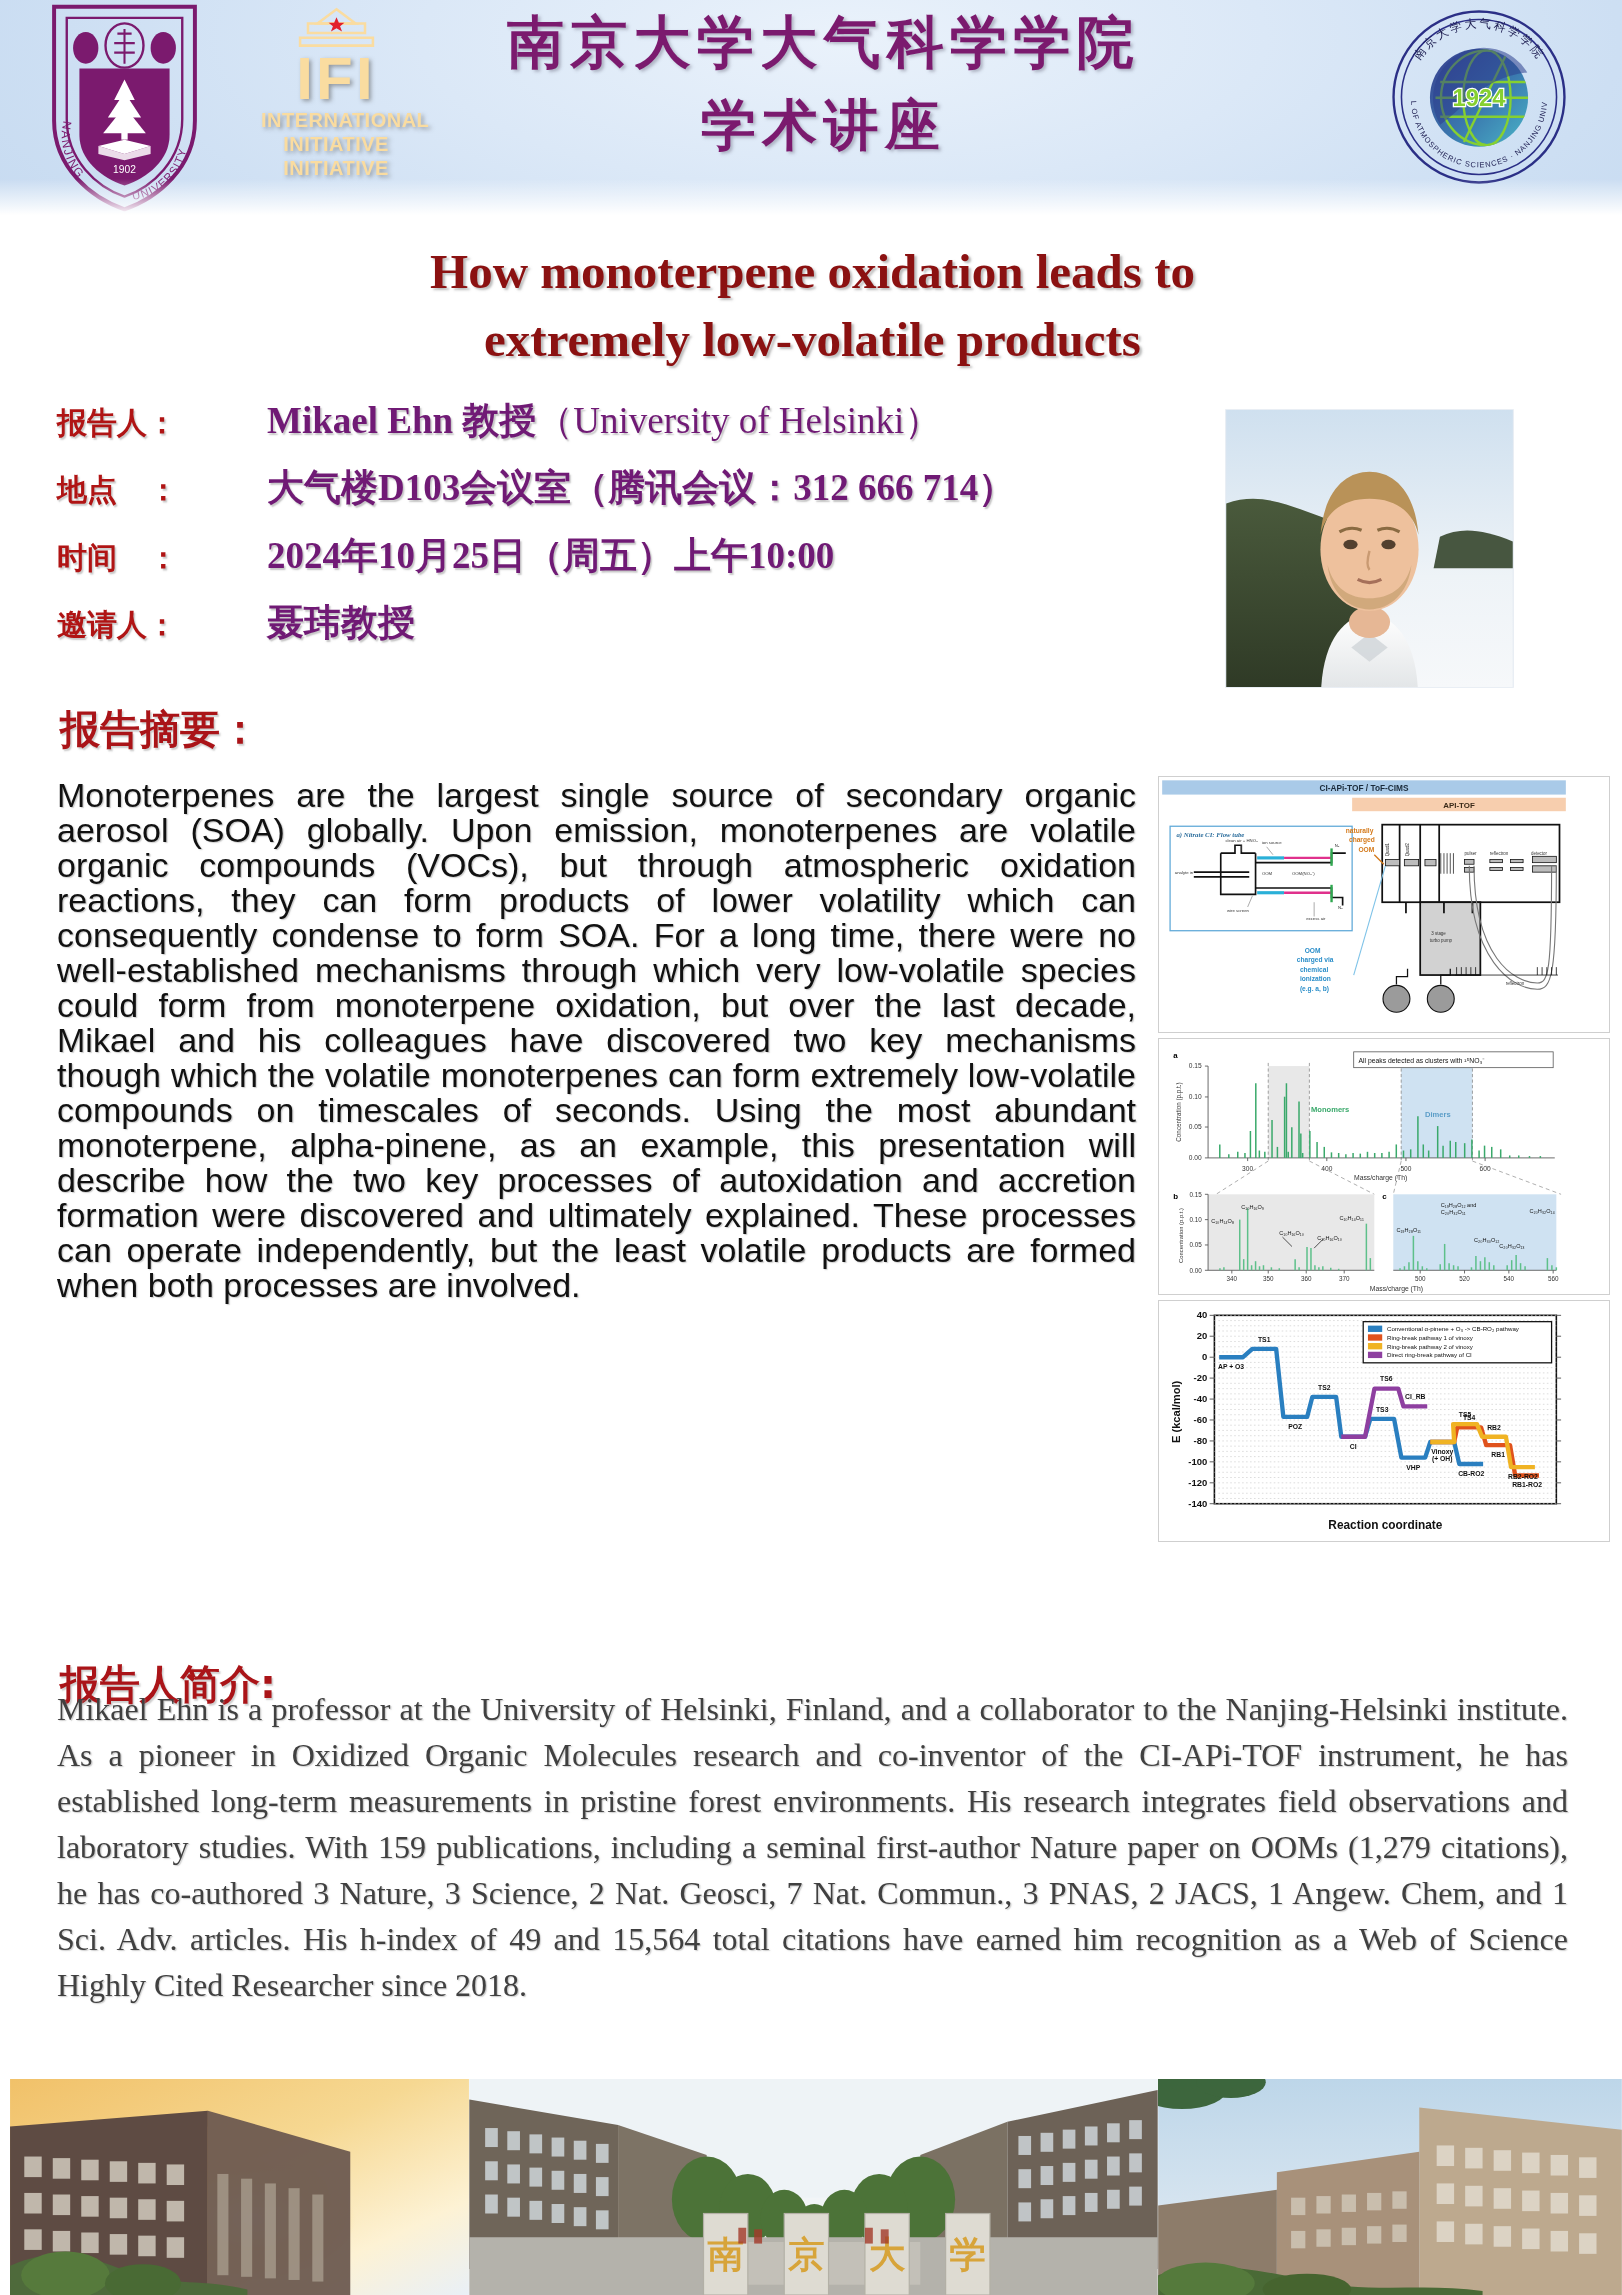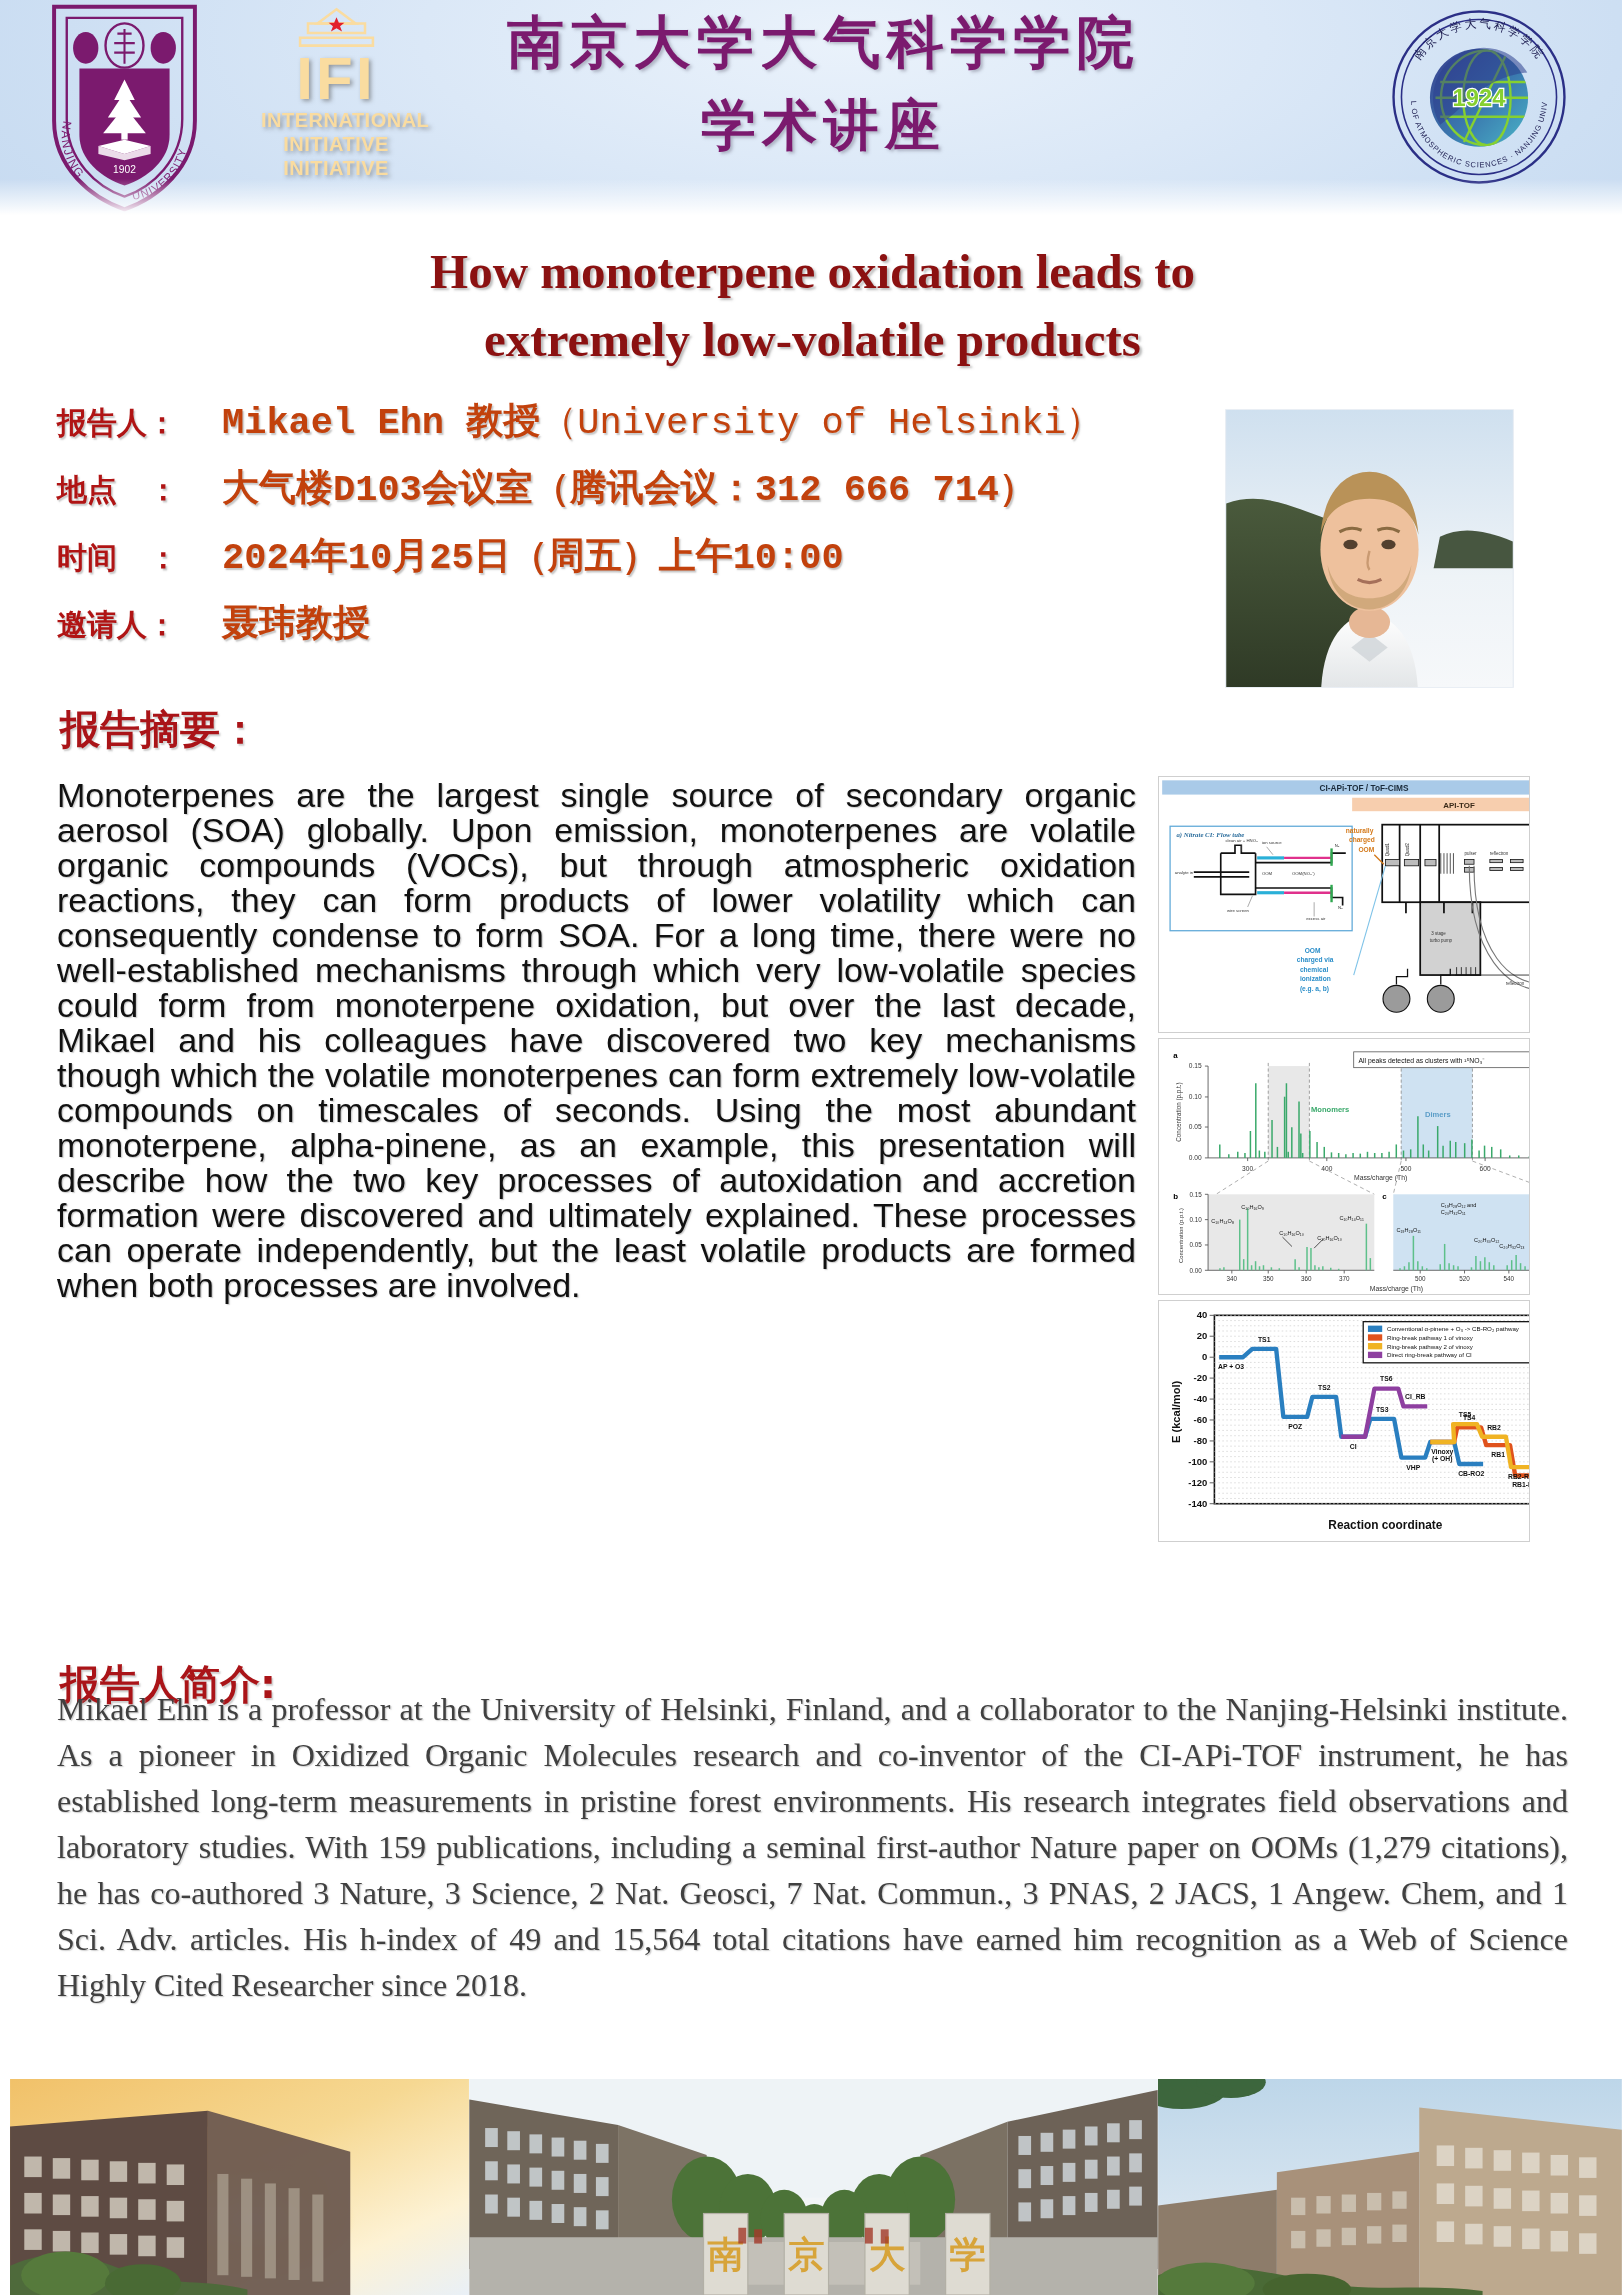--- a/index.html
+++ b/index.html
@@ -67,23 +67,24 @@
   
   #info-block { position: absolute; left: 57px; top: 396px; width: 1125px; }
   .info-row { display: flex; align-items: baseline; margin-bottom: 17.4px; }
   .info-label {
     color: #b01414; font-weight: bold; font-size: 30px;
     font-family: "DejaVu Sans", sans-serif;
     white-space: pre; min-width: 165px;
     text-shadow: 1.6px 1.6px 1.6px rgba(130,130,130,.45);
   }
   .info-value {
-    color: #c2410c; font-weight: bold; font-size: 37px;
-    font-family: Liberation Mono, monospace;
+    color: #701a75; font-weight: bold; font-size: 37px;
+    font-family: Liberation Serif, serif;
     text-shadow: 1.6px 1.6px 1.6px rgba(140,140,140,.5);
+    margin-left: 45px;
   }
   .info-value .light { font-weight: normal; }
 
   
   #portrait {
     position: absolute; left: 1226px; top: 410px; width: 287px; height: 277px;
     overflow: hidden; background: #dfe7f1;
     box-shadow: 0 0 0 0.8px #e4eaf2;
   }
   #portrait svg { display: block; }
@@ -109,21 +110,21 @@
   
   #bio-text {
     position: absolute; left: 57px; top: 1686px; width: 1511px;
     font-family: "Liberation Serif", serif;
     font-size: 32px; line-height: 46px;
     text-align: justify; color: #404040;
     text-shadow: 1.2px 1.2px 1.2px rgba(150,150,150,.5);
   }
 
   
-  #fig-col { position: absolute; left: 1158px; top: 776px; width: 372px; }
+  #fig-col { position: absolute; left: 1158px; top: 776px; width: 452px; }
   .fig { background: #fff; margin-bottom: 4.8px; }
   #fig1 { height: 257px; border: 0.8px solid #cfcfcf; position: relative; overflow: hidden; }
   #fig2 { height: 257px; border: 0.8px solid #cfcfcf; position: relative; overflow: hidden; }
   #fig3 { height: 242px; border: 0.8px solid #cfcfcf; position: relative; overflow: hidden; }
 
   
   #photo-strip {
     position: absolute; left: 0; top: 2079px; width: 1622px; height: 216px;
     overflow: hidden;
   }

